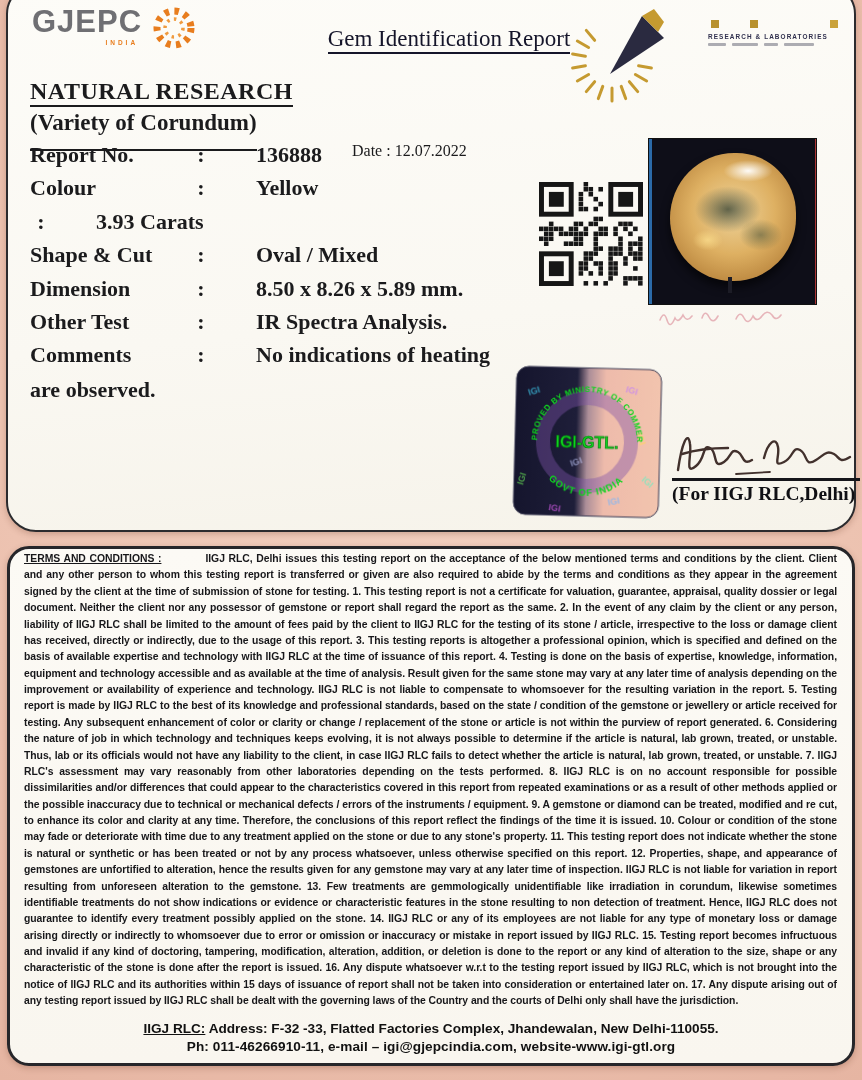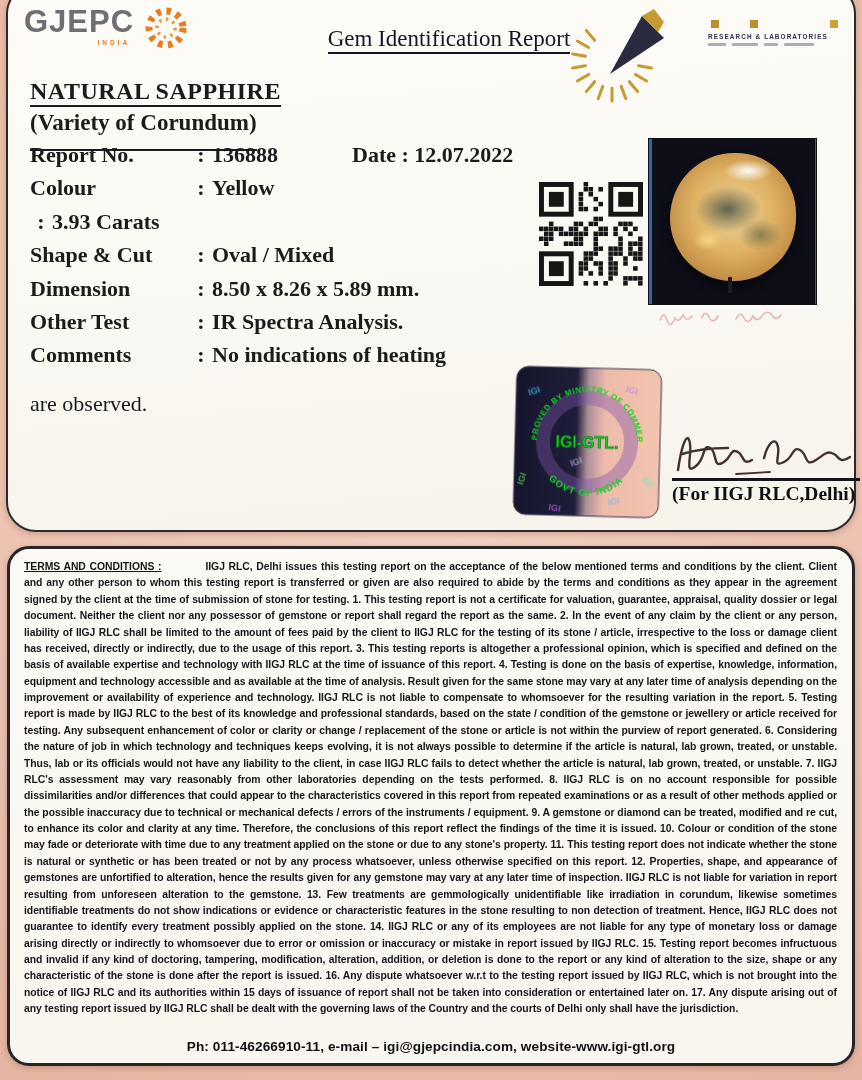--- a/index.html
+++ b/index.html
@@ -8,21 +8,21 @@
     background:radial-gradient(circle at 50% 40%, #f3d2c2 0%, #edc3b1 55%, #e6b5a2 100%);
     font-family:"Liberation Serif", serif;color:#1b1b1d;
   }
   
   .cert-card{
     position:absolute;left:6px;top:-16px;width:846px;height:544px;
     background:linear-gradient(175deg,#fdfcf8 0%,#faf8f2 60%,#f6f3ea 100%);
     border:2px solid #2b2b2e;border-radius:30px;
     box-shadow:0 2px 6px rgba(90,40,20,.25);
   }
-  .gjepc{position:absolute;left:16px;top:20px;display:flex;align-items:flex-start;}
+  .gjepc{position:absolute;left:24px;top:20px;display:flex;align-items:flex-start;}
   .gjepc-text{font-family:"Liberation Sans",sans-serif;font-weight:bold;font-size:31px;
     color:#6f6f73;letter-spacing:1px;line-height:1;}
   .gjepc-india{font-family:"Liberation Sans",sans-serif;font-size:6.5px;letter-spacing:3px;
     color:#e87d1e;font-weight:bold;text-align:right;margin-top:2px;padding-right:4px;}
   .sunburst{margin-left:8px;margin-top:-2px;}
   .report-title{
     position:absolute;left:288px;top:40px;width:306px;text-align:center;
     font-size:23px;font-weight:normal;color:#15152a;
   }
   .report-title span{border-bottom:2.5px solid #15152a;padding-bottom:1px;}
@@ -36,23 +36,23 @@
   .iigj-caption2{display:flex;gap:6px;margin-top:3px;}
   .iigj-caption2 i{display:block;height:3px;background:#8a8a96;border-radius:1px;opacity:.7;}
   .stone-name{position:absolute;left:22px;top:92px;font-size:24px;font-weight:bold;}
   .stone-name span{border-bottom:2.5px solid #1b1b1d;padding-bottom:1px;letter-spacing:.5px;}
   .stone-variety{position:absolute;left:22px;top:124px;font-size:23px;font-weight:bold;}
   .stone-variety span{border-bottom:2.5px solid #1b1b1d;padding-bottom:14px;}
   .spec{position:absolute;left:22px;top:156px;width:500px;}
   .spec-row{display:flex;height:33.4px;align-items:flex-start;font-size:22px;font-weight:bold;}
   .spec-label{width:160px;}
   .spec-colon{width:22px;text-align:center;}
-  .spec-value{white-space:nowrap;}
-  .spec-cont{font-size:22px;font-weight:normal;margin-top:15px;}
-  .date-row{position:absolute;left:344px;top:156px;font-size:22px;font-weight:bold;white-space:nowrap;}
+  .spec-value{white-space:nowrap;margin-left:44px;}
+  .spec-cont{font-size:22px;font-weight:bold;margin-top:1px;}
+  .date-row{position:absolute;left:344px;top:156px;font-size:16px;font-weight:normal;white-space:nowrap;}
   .qr{position:absolute;left:529px;top:196px;width:108px;height:104px;}
   .gem-photo{position:absolute;left:641px;top:153px;width:163px;height:165px;
     background:#0e0e18;border-left:3px solid #2b6aa8;border-right:1px solid #a33;
     box-shadow:0 0 0 1px #111;}
   .gem{
     position:absolute;left:18px;top:14px;width:126px;height:128px;
     border-radius:52% 48% 50% 50%;
     background:
       radial-gradient(ellipse 34px 15px at 62% 14%, rgba(255,255,255,.95), rgba(255,255,255,0) 72%),
       radial-gradient(ellipse 46px 32px at 46% 44%, rgba(62,72,54,.8), rgba(62,72,54,0) 72%),
@@ -68,21 +68,21 @@
   .sig-rule{height:0;border-bottom:3px solid #15151a;margin-top:-4px;}
   .sig-for{font-size:19.5px;font-weight:bold;margin-top:2px;white-space:nowrap;color:#101014;}
   
   .terms-card{
     position:absolute;left:7px;top:546px;width:842px;height:514px;
     background:linear-gradient(180deg,#fcfaf5 0%,#f9f6ef 100%);
     border:3px solid #26262a;border-radius:22px;
     box-shadow:0 2px 6px rgba(90,40,20,.25);
   }
   .terms-text{
-    margin:10px 15px 0 14px;text-align:justify;
+    margin:2px 15px 0 14px;text-align:justify;
     font-family:"Liberation Sans",sans-serif;font-size:10.4px;line-height:1.575;
     font-weight:bold;color:#17171a;letter-spacing:-.05px;
   }
   .tc-head{text-decoration:underline;margin-right:44px;}
   .t-footer{position:absolute;left:0;right:0;bottom:9px;text-align:center;
     font-family:"Liberation Sans",sans-serif;font-weight:bold;color:#111;}
   .t-footer .l1{font-size:13.6px;}
   .t-footer .l1 .pfx{text-decoration:underline;}
   .t-footer .l2{font-size:13.6px;margin-top:3px;letter-spacing:.1px;}
 </style>
@@ -133,21 +133,21 @@
       <div class="iigj-caption2">
         <i style="width:18px;"></i>
           <i style="width:26px;"></i>
           <i style="width:14px;"></i>
           <i style="width:30px;"></i>
       </div>
     </div>
   </div>
 
   <div class="stone-name">
-    <span>NATURAL SAPPHIRE</span>
+    <span>NATURAL RESEARCH</span>
   </div>
   <div class="stone-variety">
     <span>(Variety of Corundum)</span>
   </div>
 
   <div class="spec">
     <div class="spec-row">
       <div class="spec-label">Report No.</div>
       <div class="spec-colon">:</div>
       <div class="spec-value">136888</div>
@@ -377,15 +377,18 @@
     <div class="sig-rule"></div>
     <div class="sig-for">(For IIGJ RLC,Delhi)</div>
   </div>
 </div>
 
 <div class="terms-card">
   <div class="terms-text">
     <span class="tc-head">TERMS AND CONDITIONS :</span><span>IIGJ RLC, Delhi issues this testing report on the acceptance of the below mentioned terms and conditions by the client. Client and any other person to whom this testing report is transferred or given are also required to abide by the terms and conditions as they appear in the agreement signed by the client at the time of submission of stone for testing.  1. This testing report is not a certificate for valuation, guarantee, appraisal, quality dossier or legal document. Neither the client nor any possessor of gemstone or report shall regard the report as the same.  2. In the event of any claim by the client or any person, liability of IIGJ RLC shall be limited to the amount of fees paid by the client to IIGJ RLC for the testing of its stone / article, irrespective to the loss or damage client has received, directly or indirectly, due to the usage of this report.  3. This testing reports is altogether a professional opinion, which is specified and defined on the basis of available expertise and technology with IIGJ RLC at the time of issuance of this report.  4. Testing is done on the basis of expertise, knowledge, information, equipment and technology accessible and as available at the time of analysis. Result given for the same stone may vary at any later time of analysis depending on the improvement or availability of experience and technology. IIGJ RLC is not liable to compensate to whomsoever for the resulting variation in the report.  5. Testing report is made by IIGJ RLC to the best of its knowledge and professional standards, based on the state / condition of the gemstone or jewellery or article received for testing. Any subsequent enhancement of color or clarity or change / replacement of the stone or article is not within the purview of report generated.  6. Considering the nature of job in which technology and techniques keeps evolving, it is not always possible to determine if the article is natural, lab grown, treated, or unstable. Thus, lab or its officials would not have any liability to the client, in case IIGJ RLC fails to detect whether the article is natural, lab grown, treated, or unstable.  7. IIGJ RLC's assessment may vary reasonably from other laboratories depending on the tests performed.  8. IIGJ RLC is on no account responsible for possible dissimilarities and/or differences that could appear to the characteristics covered in this report from repeated examinations or as a result of other methods applied or the possible inaccuracy due to technical or mechanical defects / errors of the instruments / equipment.  9. A gemstone or diamond can be treated, modified and re cut, to enhance its color and clarity at any time. Therefore, the conclusions of this report reflect the findings of the time it is issued.  10. Colour or condition of the stone may fade or deteriorate with time due to any treatment applied on the stone or due to any stone's property.  11. This testing report does not indicate whether the stone is natural or synthetic or has been treated or not by any process whatsoever, unless otherwise specified on this report.  12. Properties, shape, and appearance of gemstones are unfortified to alteration, hence the results given for any gemstone may vary at any later time of inspection. IIGJ RLC is not liable for variation in report resulting from unforeseen alteration to the gemstone.  13. Few treatments are gemmologically unidentifiable like irradiation in corundum, likewise sometimes identifiable treatments do not show indications or evidence or characteristic features in the stone resulting to non detection of treatment. Hence, IIGJ RLC does not guarantee to identify every treatment possibly applied on the stone.  14. IIGJ RLC or any of its employees are not liable for any type of monetary loss or damage arising directly or indirectly to whomsoever due to error or omission or inaccuracy or mistake in report issued by IIGJ RLC.  15. Testing report becomes infructuous and invalid if any kind of doctoring, tampering, modification, alteration, addition, or deletion is done to the report or any kind of alteration to the size, shape or any characteristic of the stone is done after the report is issued.  16. Any dispute whatsoever w.r.t to the testing report issued by IIGJ RLC, which is not brought into the notice of IIGJ RLC and its authorities within 15 days of issuance of report shall not be taken into consideration or entertained later on.  17. Any dispute arising out of any testing report issued by IIGJ RLC shall be dealt with the governing laws of the Country and the courts of Delhi only shall have the jurisdiction.</span>
   </div>
   <div class="t-footer">
+    <div class="l1">
+      <span class="pfx">IIGJ RLC:</span><span> Address: F-32 -33, Flatted Factories Complex, Jhandewalan, New Delhi-110055.</span>
+    </div>
     <div class="l2">Ph: 011-46266910-11, e-mail – igi@gjepcindia.com, website-www.igi-gtl.org</div>
   </div>
 </div>
 
 </body></html>

